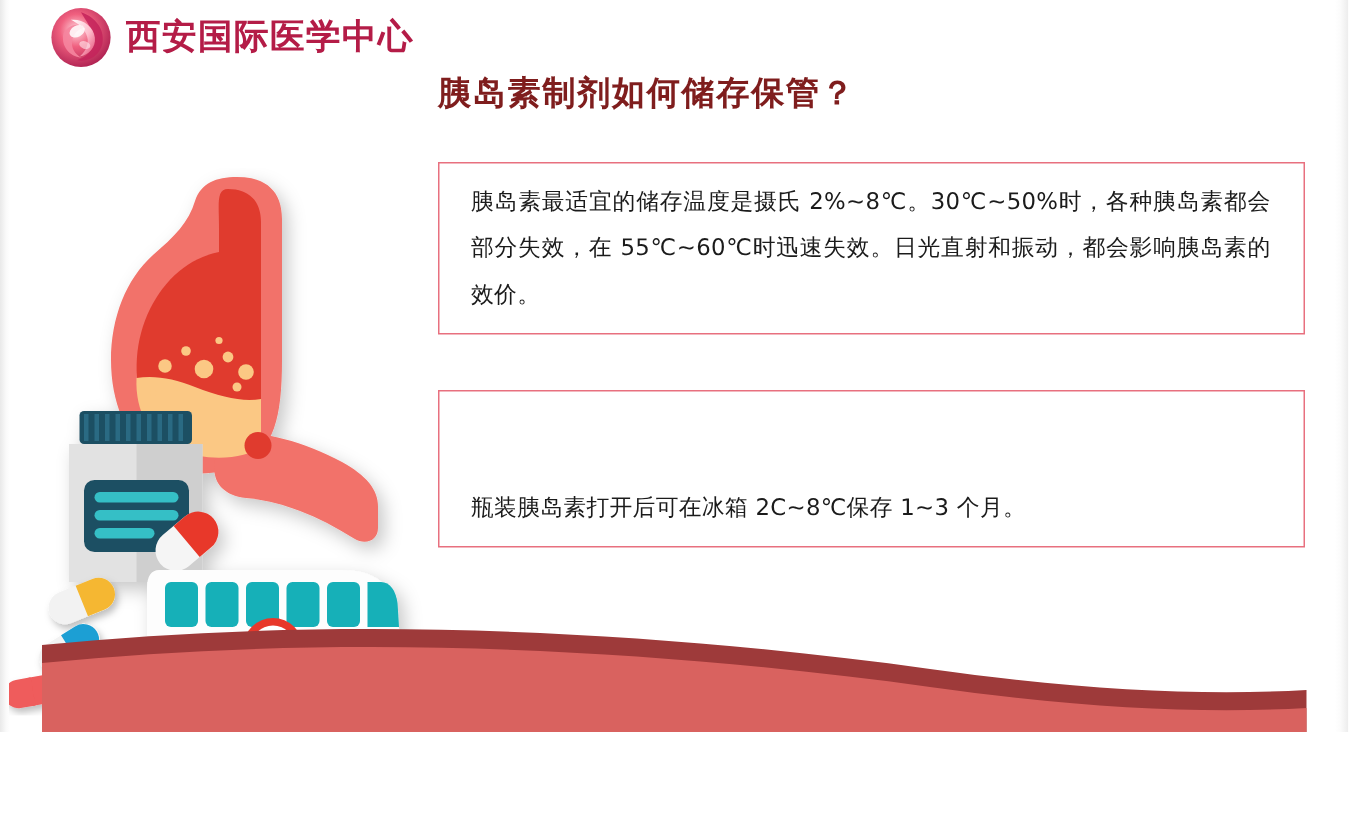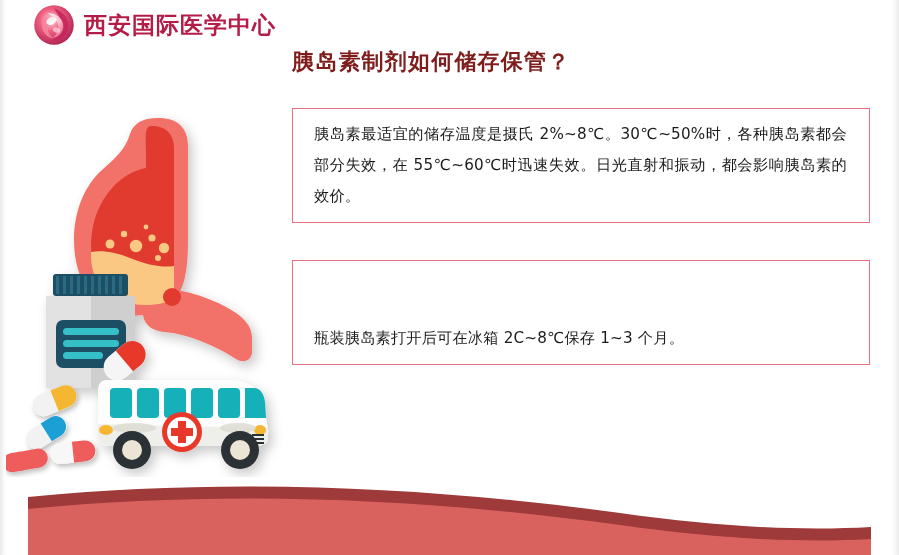--- a/index.html
+++ b/index.html
@@ -8,21 +8,21 @@
     width: 899px;
     height: 555px;
     overflow: hidden;
     background: #ffffff;
     font-family: "Liberation Sans", "DejaVu Sans", sans-serif;
   }
 
   #slide {
     position: relative;
     width: 899px;
-    height: 555px;
+    height: 488px;
     background: #ffffff;
     overflow: hidden;
   }
 
   
   .edge-left {
     position: absolute; left: 0; top: 0; width: 7px; height: 555px;
     background: linear-gradient(to right, #e9e9e9, #fafafa 60%, #ffffff);
   }
   .edge-right {

